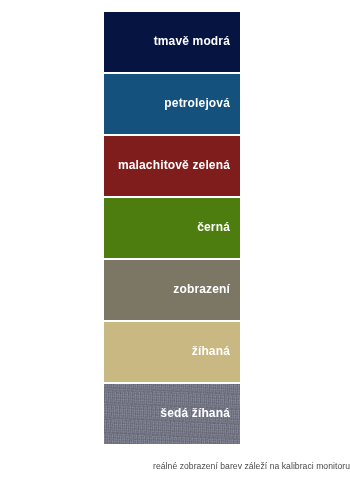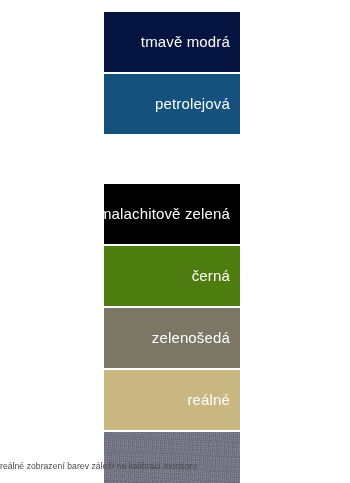--- a/index.html
+++ b/index.html
@@ -45,22 +45,22 @@
   }
 
   .swatch:last-child {
     margin-bottom: 0;
   }
 
   .swatch-label {
     position: relative;
     z-index: 2;
     color: #ffffff;
-    font-size: 15px;
-    font-weight: normal;
+    font-size: 12px;
+    font-weight: bold;
     letter-spacing: 0.15px;
     line-height: 1.1;
     white-space: nowrap;
     text-align: right;
   }
 
   
   .swatch.textured .texture-overlay {
     position: absolute;
     inset: 0;
@@ -98,22 +98,22 @@
         rgba(0,0,0,0.06) 3px
       );
     background-size: auto, auto, 9px 7px;
     mix-blend-mode: overlay;
   }
 
   #palette-caption {
     position: absolute;
     left: 0;
     top: 461px;
-    width: 278px;
-    text-align: left;
+    width: 350px;
+    text-align: right;
     font-size: 8.6px;
     color: #4a4a4a;
     letter-spacing: 0.05px;
     white-space: nowrap;
   }
 </style>
 </head>
 <body>
 
 <div id="palette-page" style="background: rgb(255, 255, 255);">
@@ -121,37 +121,38 @@
   <div id="swatch-stack">
 
     <div class="swatch" style="background-color: rgb(6, 20, 65);">
       <span class="swatch-label" style="color: rgb(255, 255, 255);">tmavě modrá</span>
     </div>
 
     <div class="swatch" style="background-color: rgb(20, 81, 124); padding-left: 24px;">
       <span class="swatch-label" style="color: rgb(255, 255, 255);">petrolejová</span>
     </div>
 
-    <div class="swatch" style="background-color: #000000; margin-top: 48px;">
+    <div class="swatch" style="background-color: #7f1d1d;">
       <span class="swatch-label" style="color: rgb(255, 255, 255);">malachitově zelená</span>
     </div>
 
     <div class="swatch" style="background-color: #4d7c0f;">
       <span class="swatch-label" style="color: rgb(255, 255, 255);">černá</span>
     </div>
 
     <div class="swatch" style="background-color: rgb(124, 118, 101);">
-      <span class="swatch-label" style="color: rgb(255, 255, 255);">zelenošedá</span>
+      <span class="swatch-label" style="color: rgb(255, 255, 255);">zobrazení</span>
     </div>
 
     <div class="swatch" style="background-color: rgb(201, 184, 130);">
-      <span class="swatch-label" style="color: rgb(255, 255, 255);">reálné</span>
+      <span class="swatch-label" style="color: rgb(255, 255, 255);">žíhaná</span>
     </div>
 
     <div class="swatch textured" style="background-color: rgb(115, 117, 132);">
       <span class="texture-overlay"></span>
+      <span class="swatch-label" style="color: rgb(255, 255, 255);">šedá žíhaná</span>
     </div>
 
   </div>
 
   <div id="palette-caption" style="color: rgb(74, 74, 74);">reálné zobrazení barev záleží na kalibraci monitoru</div>
 
 </div>
 
 </body></html>

